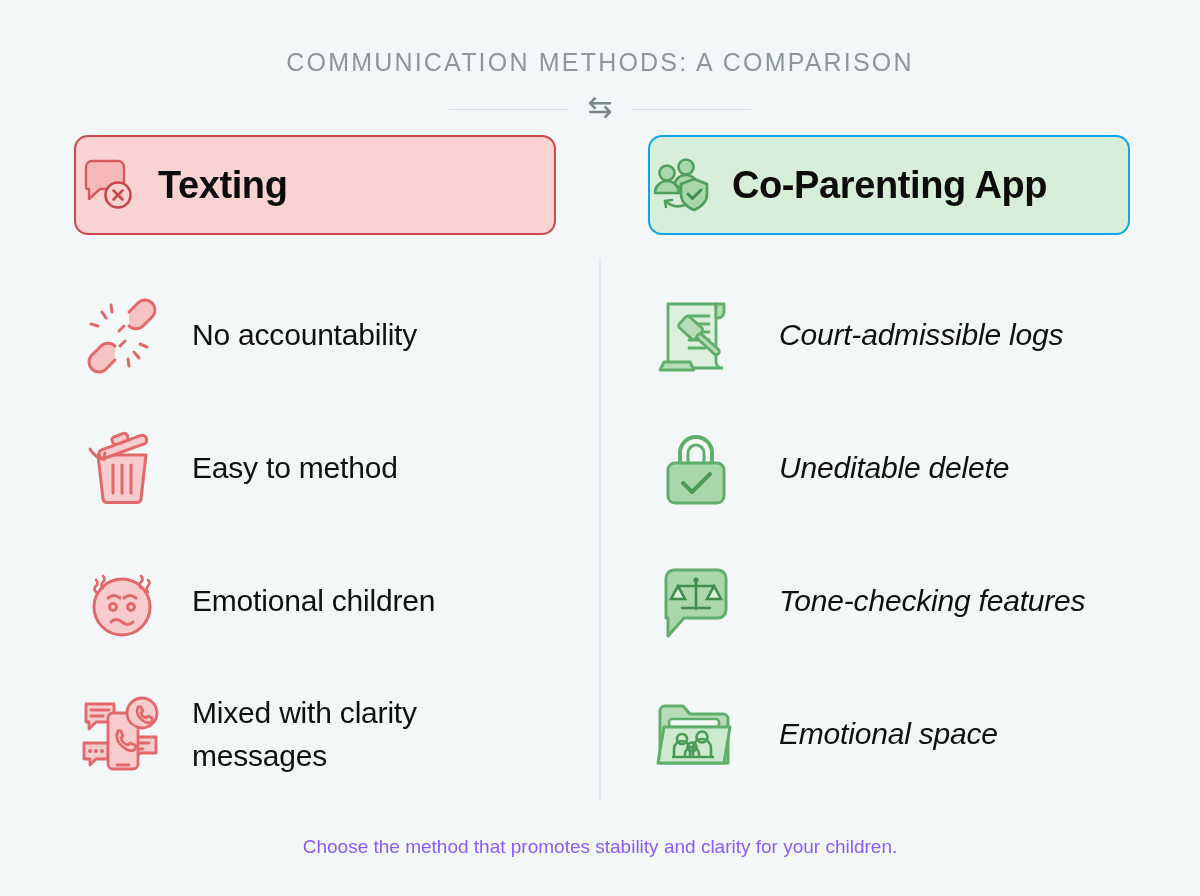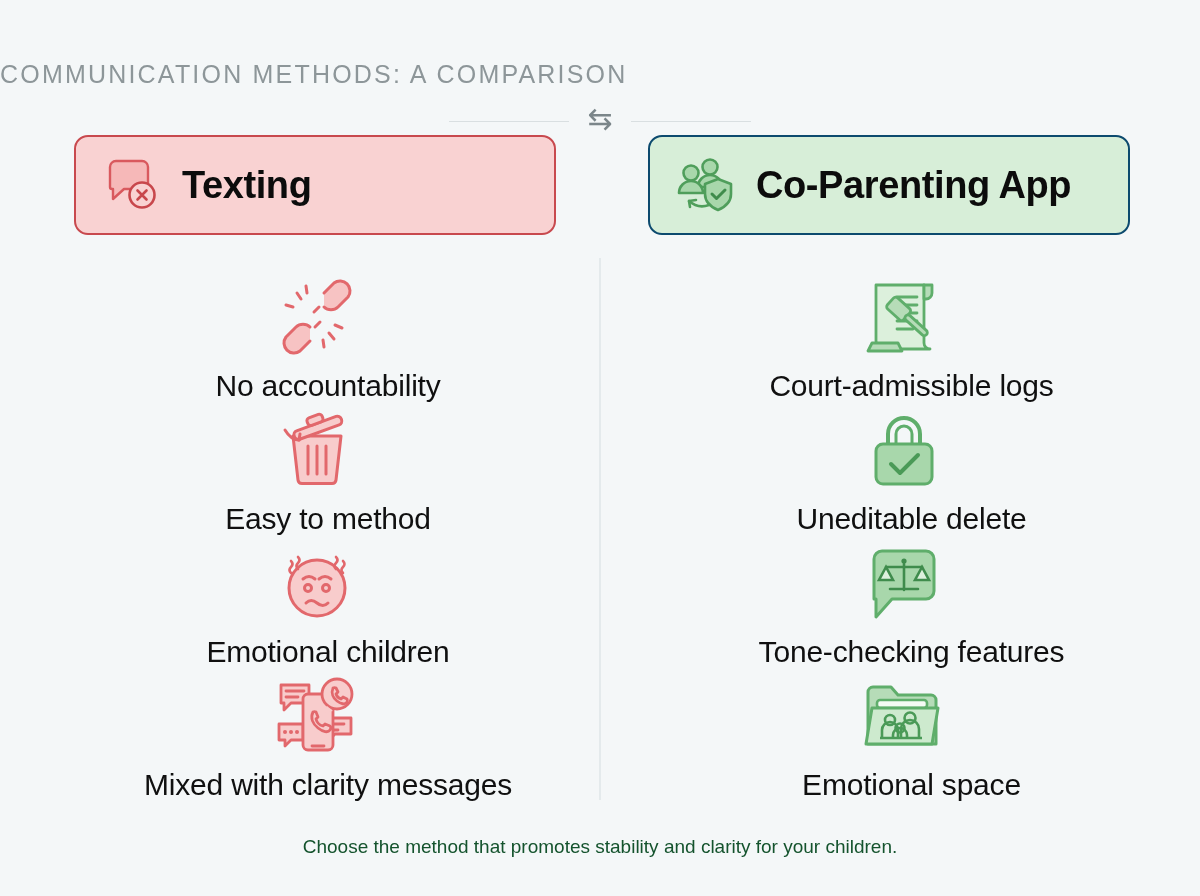--- a/index.html
+++ b/index.html
@@ -10,22 +10,22 @@
     width: 1200px;
     height: 896px;
     background: #f4f7f8;
     font-family: "Liberation Sans", sans-serif;
     overflow: hidden;
     position: relative;
   }
 
   
   .title-block {
-    padding-top: 60px;
-    text-align: left;
+    padding-top: 48px;
+    text-align: center;
   }
   .title {
     font-size: 25px;
     letter-spacing: 2.2px;
     color: #8d9699;
     font-weight: 400;
     margin: 0;
     text-transform: uppercase;
   }
   .title-rule {
@@ -63,31 +63,30 @@
   .col-left  { padding: 0 40px 0 74px; }
   .col-right { padding: 0 40px 0 48px; }
 
   
   .badge {
     height: 100px;
     border-radius: 14px;
     display: flex;
     align-items: center;
     box-sizing: border-box;
-    padding-left: 24px;
   }
   .badge-red {
     width: 482px;
     background: #f9d2d2;
     border: 2px solid #c8494e;
   }
   .badge-green {
     width: 482px;
     background: #d7eed8;
-    border: 2px solid #0c4a6e;
+    border: 2px solid #0ea5e9;
   }
   .badge-icon {
     width: 66px;
     height: 60px;
     flex: 0 0 66px;
     display: flex;
     align-items: center;
     justify-content: center;
   }
   .badge-label {
@@ -100,58 +99,57 @@
   }
 
   
   .features {
     margin-top: 34px;
   }
   .feature {
     display: flex;
     align-items: center;
     height: 133px;
-    flex-direction: column;
   }
   .feature-icon {
     width: 96px;
     flex: 0 0 96px;
     height: 96px;
     display: flex;
     align-items: center;
     justify-content: center;
   }
   .feature-label {
     font-size: 30px;
     color: #101010;
     line-height: 1.42;
     letter-spacing: -0.2px;
     margin-left: 22px;
   }
-  .col-right .feature-label { margin-left: 15px; }
+  .col-right .feature-label { margin-left: 35px; font-style: italic; }
 
   
   .v-divider {
     position: absolute;
     left: 599px;
     top: 258px;
     width: 2px;
     height: 542px;
     background: #e4eaec;
   }
 
   
   .footer {
     position: absolute;
     top: 836px;
     left: 0;
     width: 1200px;
     text-align: center;
     font-size: 19px;
-    color: #14532d;
+    color: #8b5cf6;
   }
 </style>
 </head>
 <body>
 
 <div class="title-block">
   <h1 class="title">COMMUNICATION METHODS: A COMPARISON</h1>
   <div class="title-rule">
     <span class="rule-line"></span>
     <span class="exchange">⇆</span>

